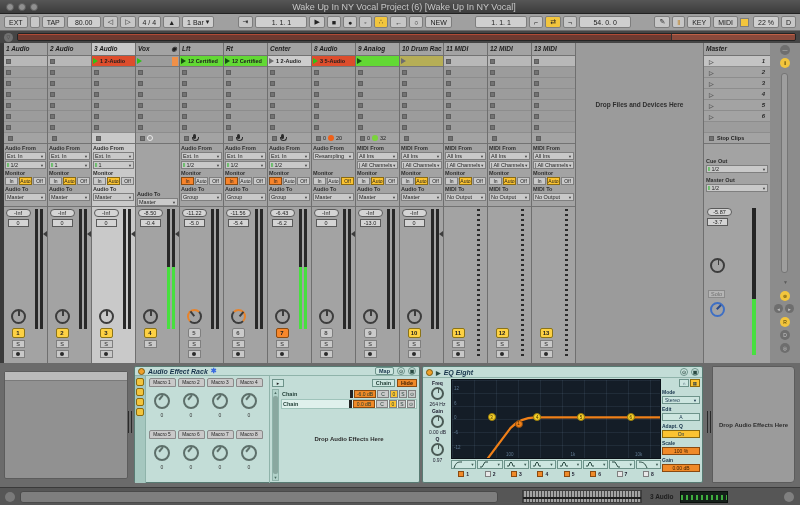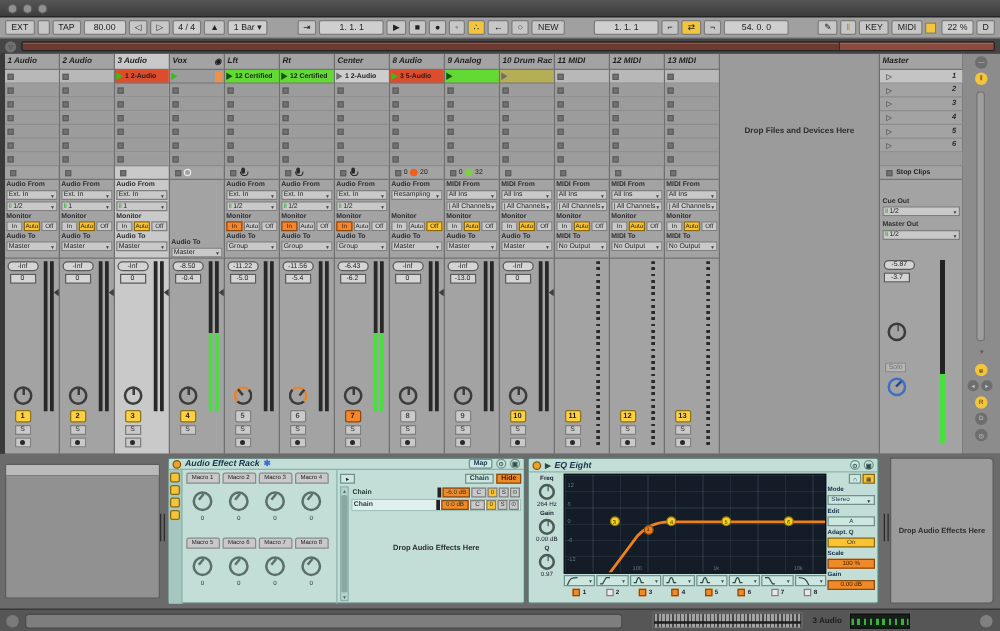--- a/index.html
+++ b/index.html
@@ -174,20 +174,21 @@
 </style>
 </head>
 <body>
 
 <div class="titlebar">
   <div class="lights">
     <span class="light"></span>
     <span class="light"></span>
     <span class="light"></span>
   </div>
+  <div class="wtitle">Wake Up In NY Vocal Project (6)  [Wake Up In NY Vocal]</div>
 </div>
 
 <div class="transport">
   <span class="tbtn">EXT</span>
   <span class="tbtn" style="width:6px"></span>
   <span class="tbtn">TAP</span>
   <span class="tval" style="width:34px">80.00</span>
   <span class="tbtn">◁</span>
   <span class="tbtn">▷</span>
   <span class="tval">4 / 4</span>

